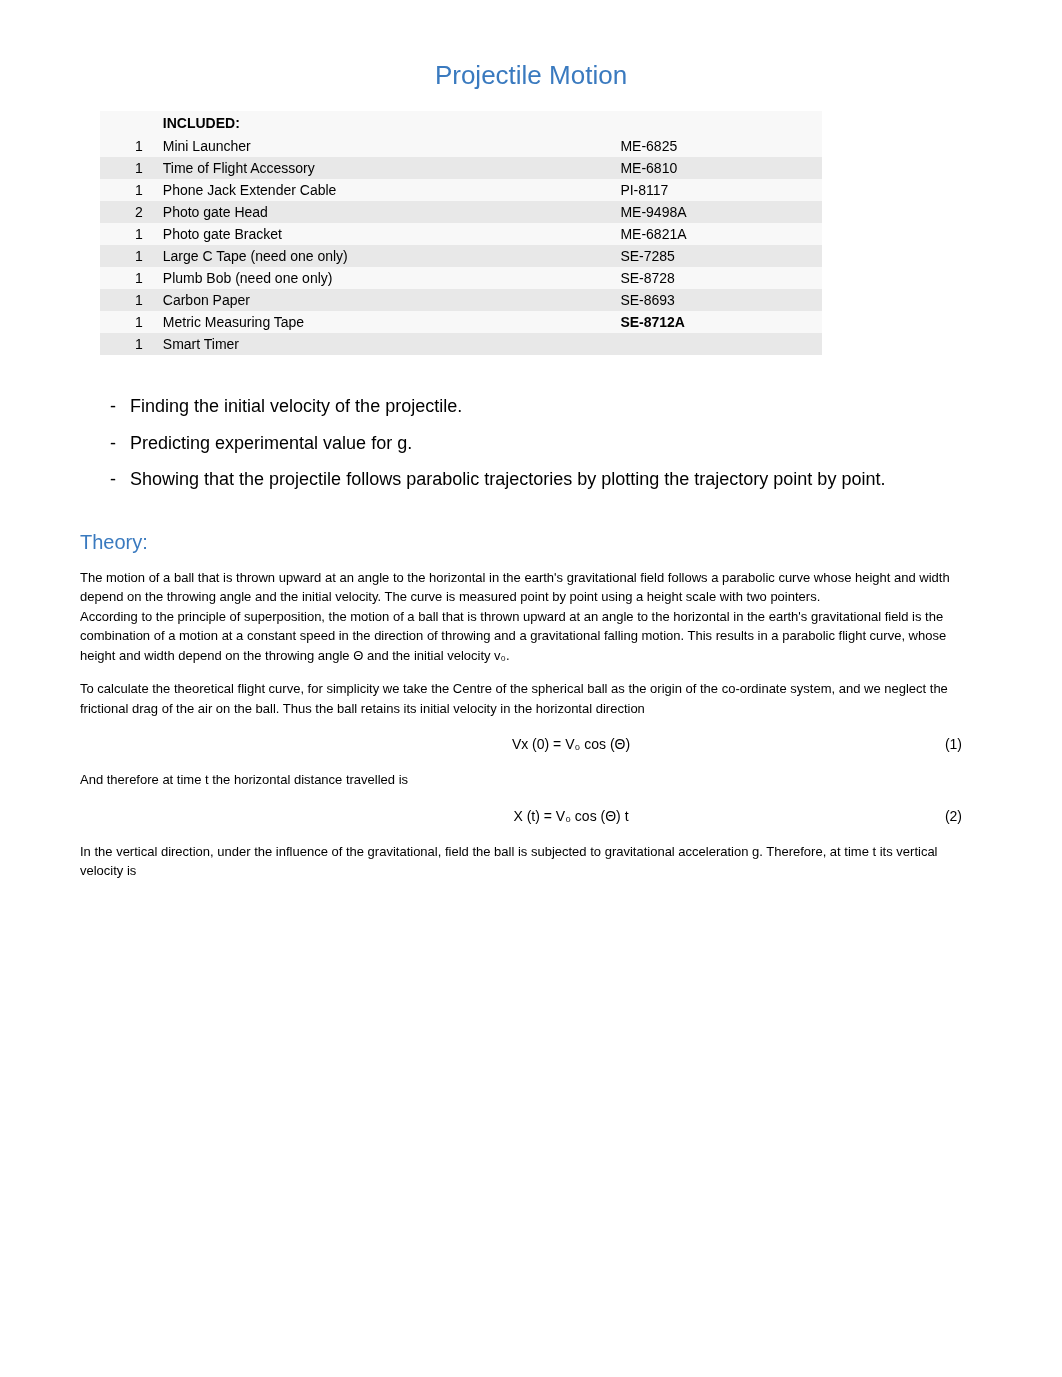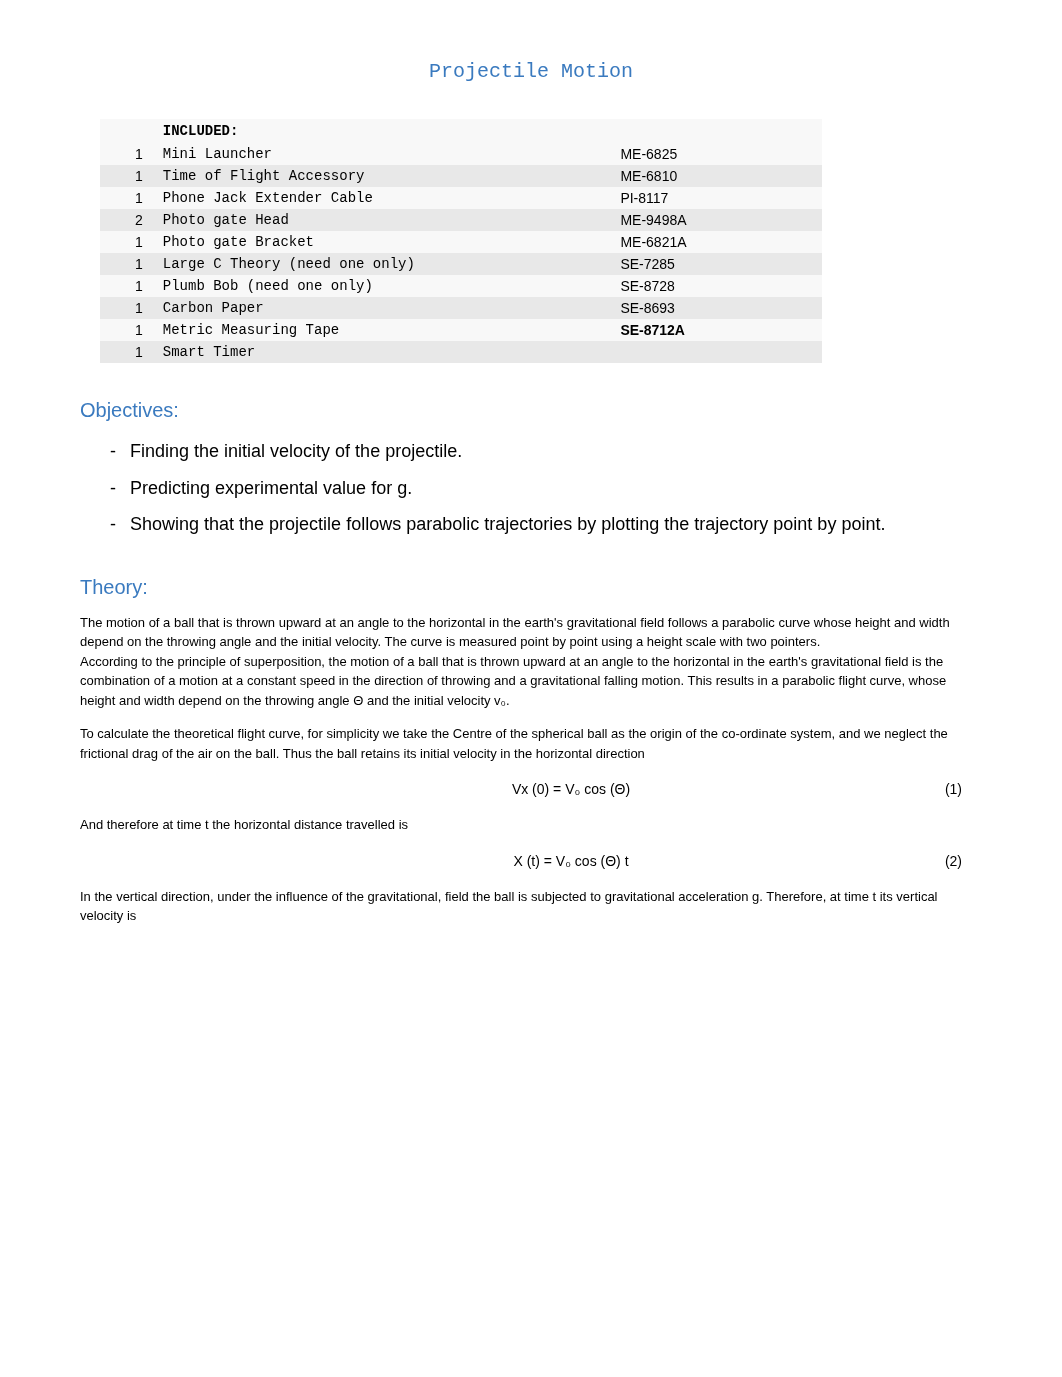--- a/index.html
+++ b/index.html
@@ -13,24 +13,24 @@
       font-family: 'Times New Roman', Times, serif;
       color: #000000;
       width: 1062px;
       min-height: 1377px;
       padding: 60px 80px;
     }
 
     .page-title {
       text-align: center;
       color: #3a7abf;
-      font-size: 20px;
+      font-size: 26px;
       font-weight: normal;
-      margin-bottom: 36px;
-      font-family: Liberation Mono, monospace;
+      margin-bottom: 20px;
+      font-family: Liberation Sans, sans-serif;
     }
 
     .section-heading {
       color: #3a7abf;
       font-size: 20px;
       font-weight: normal;
       margin-bottom: 14px;
       font-family: Arial, sans-serif;
     }
 
@@ -71,21 +71,20 @@
       background-color: transparent;
     }
 
     .qty-col {
       width: 30px;
       text-align: right;
     }
 
     .name-col {
       width: 260px;
-      font-family: Liberation Mono, monospace;
     }
 
     .code-col {
       width: 120px;
     }
 
     
     .objectives-section {
       margin-bottom: 36px;
     }
@@ -179,21 +178,21 @@
           <td class="name-col">Photo gate Head</td>
           <td class="code-col">ME-9498A</td>
         </tr>
         <tr>
           <td class="qty-col">1</td>
           <td class="name-col">Photo gate Bracket</td>
           <td class="code-col">ME-6821A</td>
         </tr>
         <tr>
           <td class="qty-col">1</td>
-          <td class="name-col">Large C Theory (need one only)</td>
+          <td class="name-col">Large C Tape (need one only)</td>
           <td class="code-col">SE-7285</td>
         </tr>
         <tr>
           <td class="qty-col">1</td>
           <td class="name-col">Plumb Bob (need one only)</td>
           <td class="code-col">SE-8728</td>
         </tr>
         <tr>
           <td class="qty-col">1</td>
           <td class="name-col">Carbon Paper</td>
@@ -207,21 +206,20 @@
         <tr>
           <td class="qty-col">1</td>
           <td class="name-col">Smart Timer</td>
           <td class="code-col"></td>
         </tr>
       </tbody>
   </table>
 </div>
 
 <div class="objectives-section">
-  <h2 class="section-heading">Objectives:</h2>
   <ul class="objectives-list" id="objectives-list">
   <li>Finding the initial velocity of the projectile.</li>
       <li>Predicting experimental value for g.</li>
       <li>Showing that the projectile follows parabolic trajectories by plotting the trajectory point by point.</li>
     </ul>
 </div>
 
 <div class="theory-section">
   <h2 class="section-heading">Theory:</h2>
 

